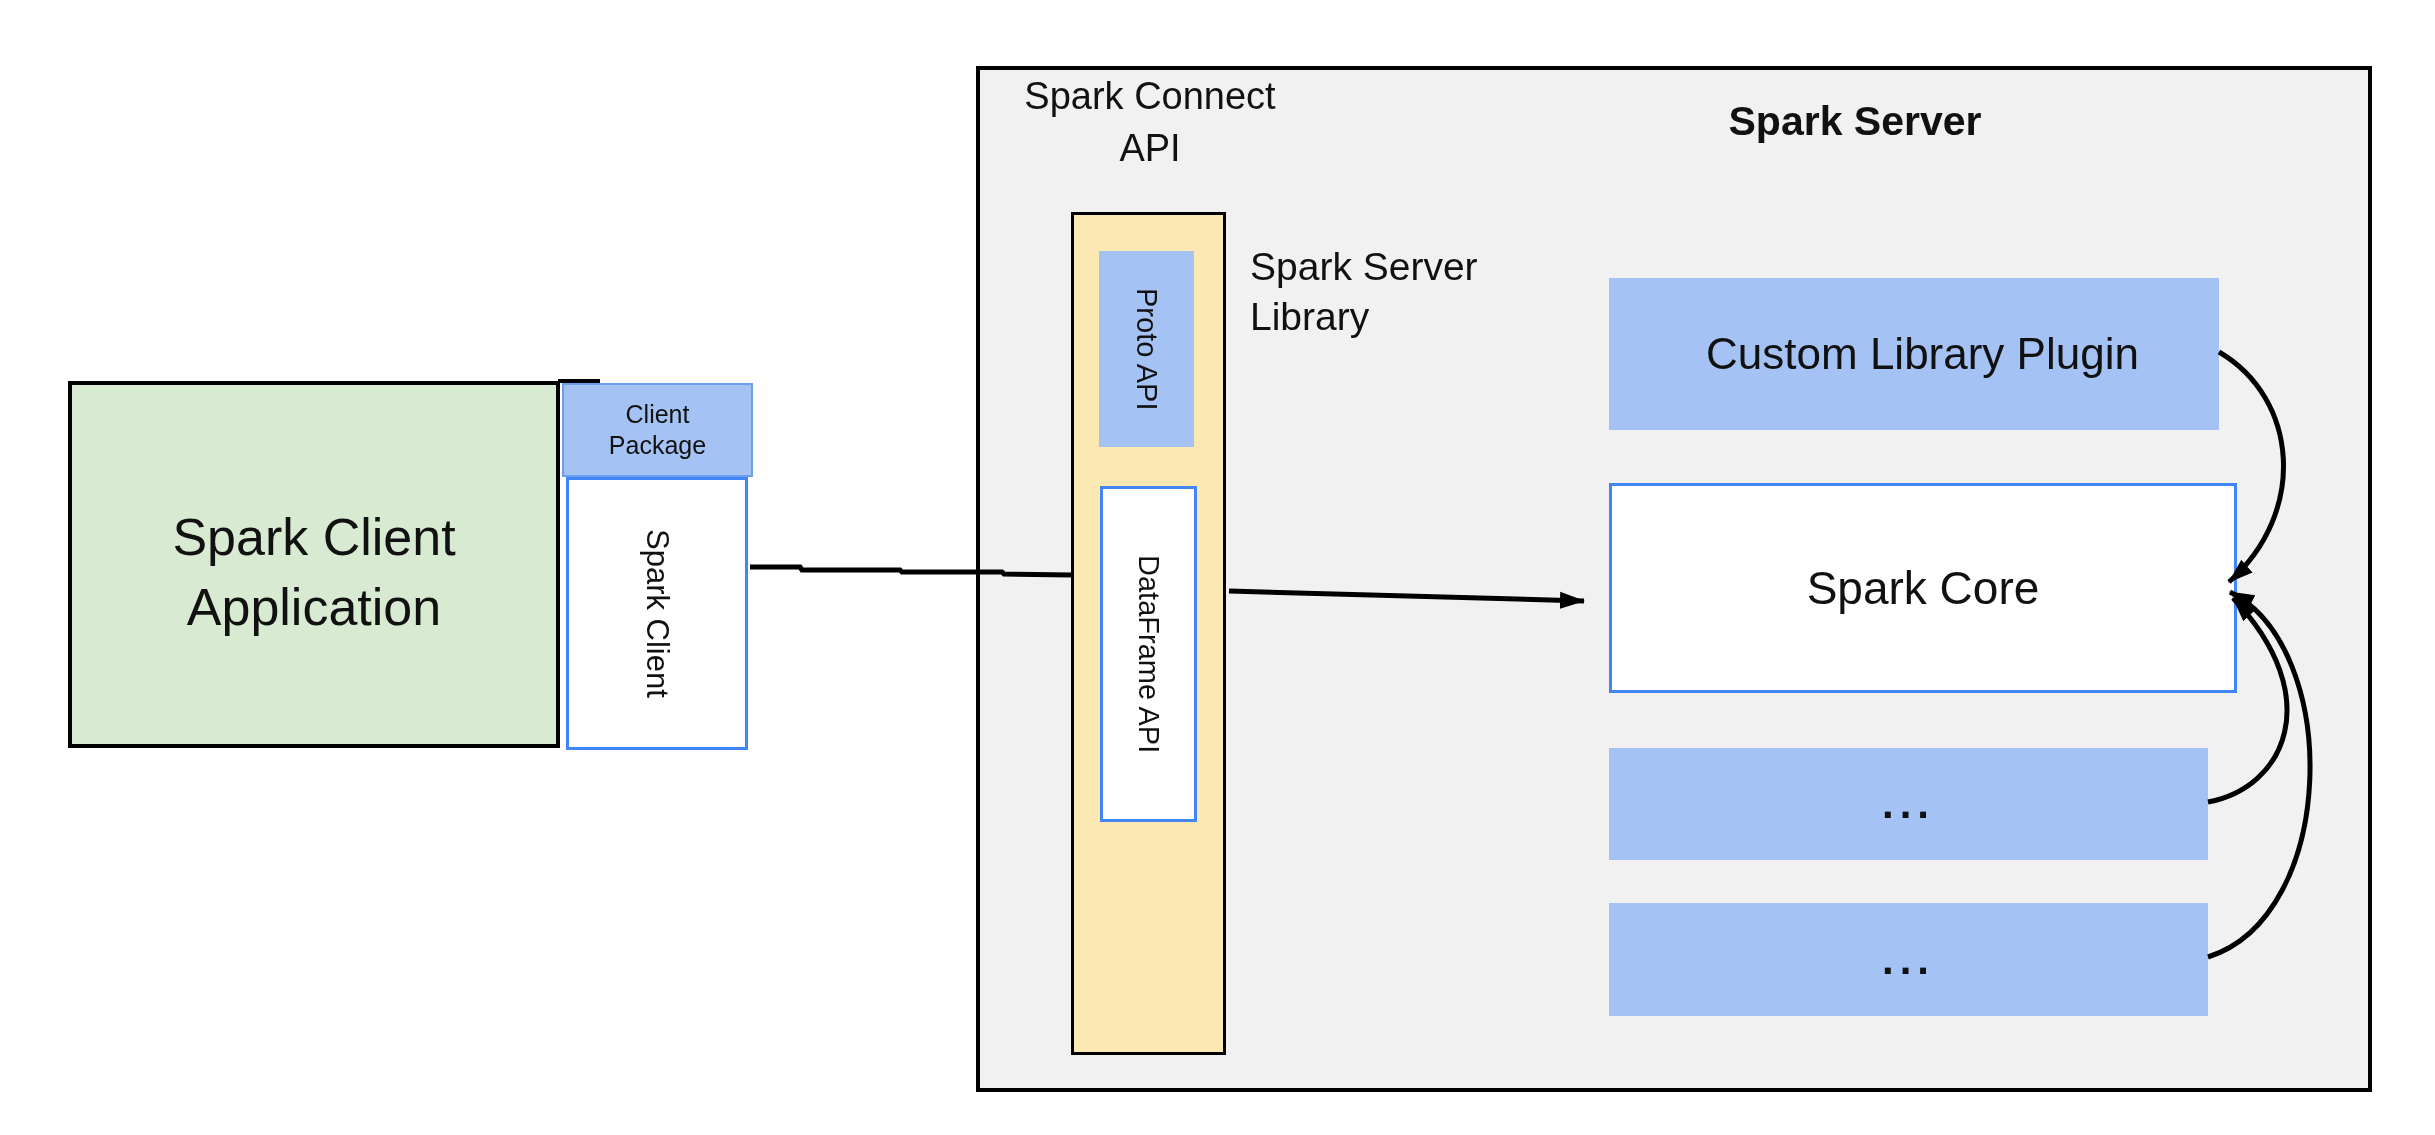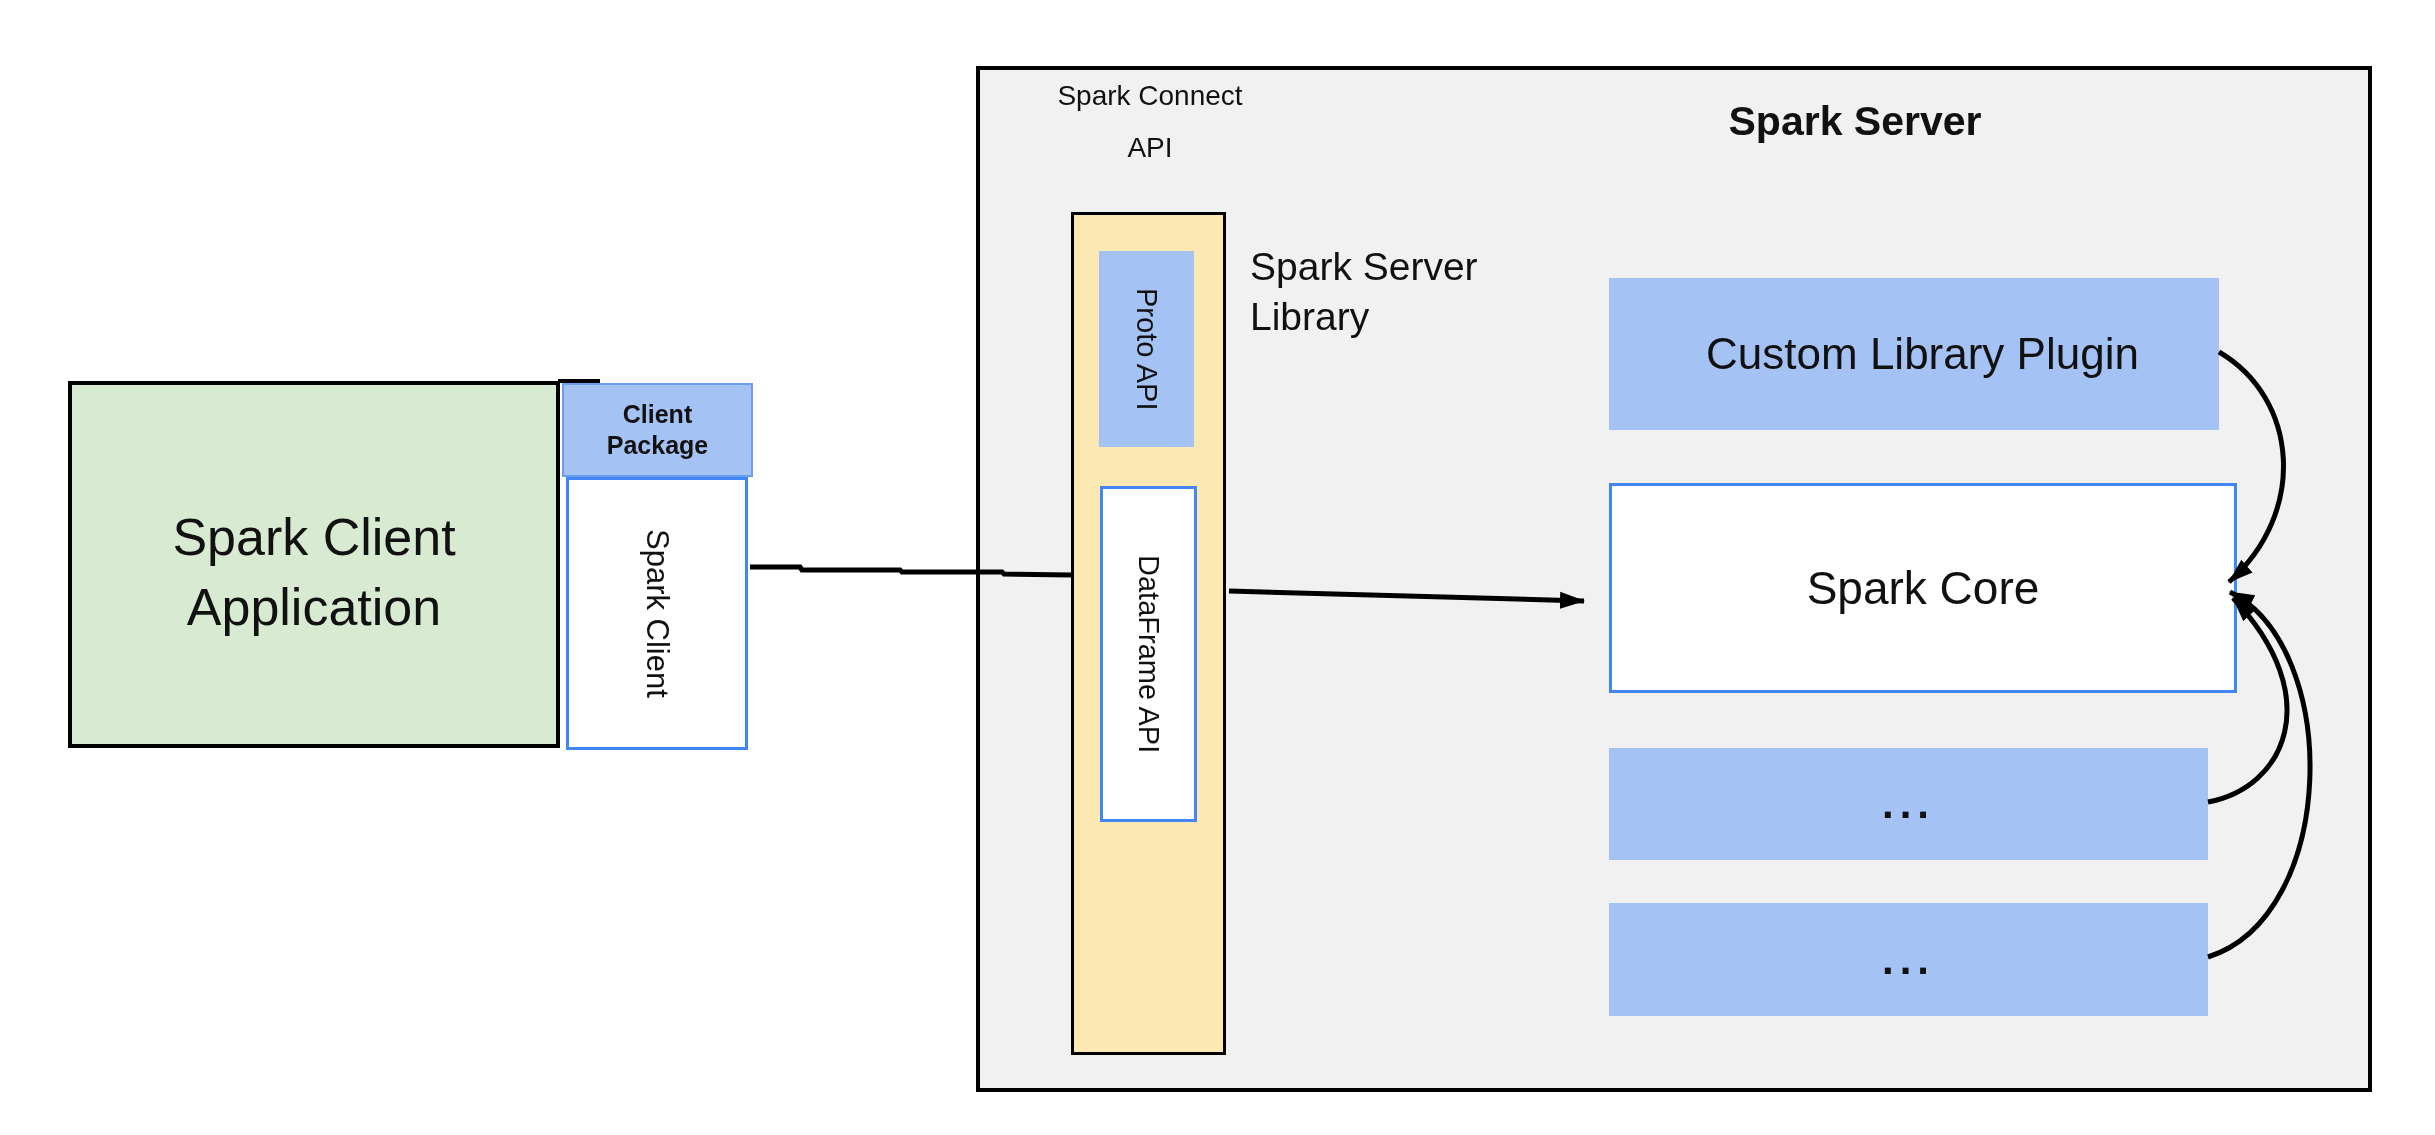--- a/index.html
+++ b/index.html
@@ -35,39 +35,39 @@
     padding-top: 14px;
     font-size: 52px; line-height: 70px; text-align: center;
   }
 
   .client-package {
     left: 562px; top: 383px; width: 191px; height: 94px;
     background: var(--blue-fill);
     border: 2px solid var(--blue-border-soft);
     display: flex; flex-direction: column;
     align-items: center; justify-content: center;
-    font-size: 25px; line-height: 31px; text-align: center; font-weight: bold;
+    font-size: 25px; line-height: 31px; text-align: center;
   }
 
   .spark-client-box {
     left: 566px; top: 477px; width: 182px; height: 273px;
     background: #fff;
     border: 3px solid var(--blue-border);
     display: flex; align-items: center; justify-content: center;
   }
   .vtext {
     writing-mode: vertical-rl;
     white-space: nowrap;
   }
   .spark-client-box .vtext { font-size: 31px; }
 
   
   .connect-api-label {
     left: 1000px; top: 70px; width: 300px;
-    font-size: 28px; line-height: 52px; text-align: center;
+    font-size: 38px; line-height: 52px; text-align: center;
   }
   .server-library-label {
     left: 1250px; top: 242px; width: 320px;
     font-size: 39px; line-height: 50px; text-align: left;
   }
   .server-title {
     left: 1705px; top: 98px; width: 300px;
     font-size: 41px; font-weight: bold; text-align: center;
   }
 

